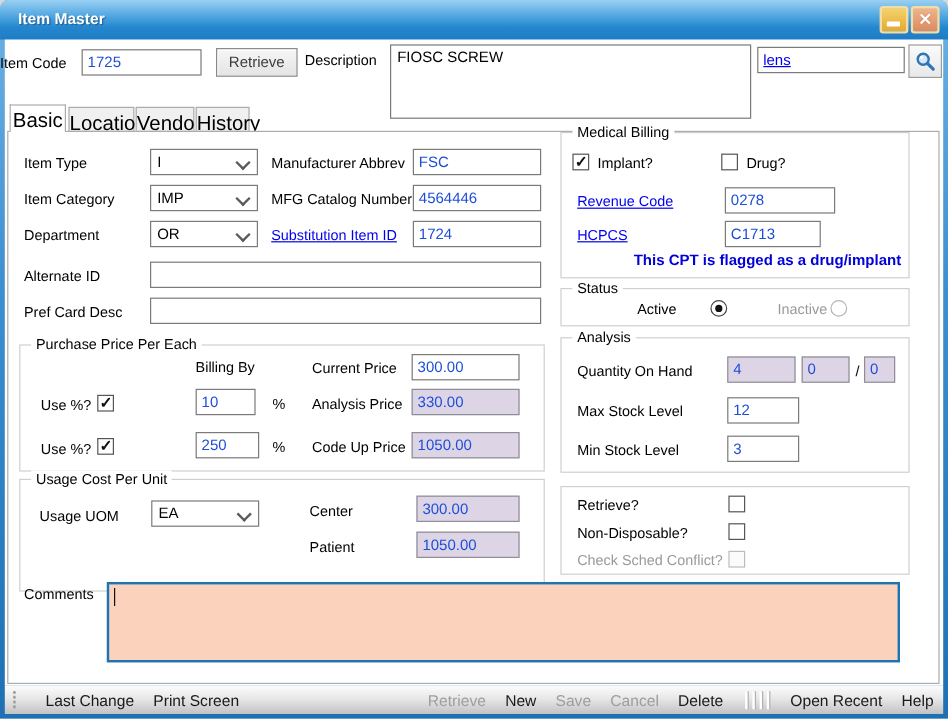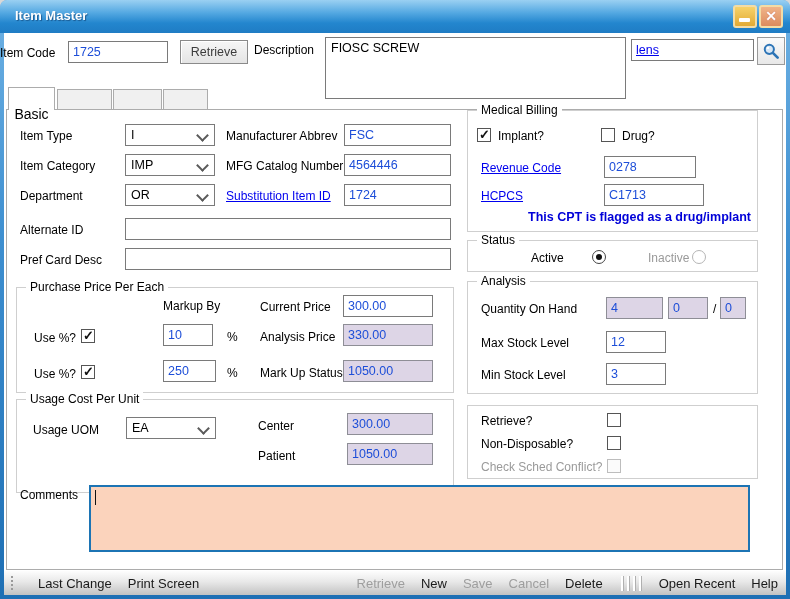--- a/index.html
+++ b/index.html
@@ -44,21 +44,21 @@
   
   .cb{position:absolute;width:14px;height:14px;box-sizing:border-box;border:1px solid #555;background:#fff;cursor:pointer;}
   .cb.on::after{content:"\2713";position:absolute;left:1px;top:-2px;font-size:13px;font-weight:bold;color:#111;}
   .cb.disabled{border-color:#bdbdbd;background:#fbfbfb;cursor:default;}
   .radio{position:absolute;width:14px;height:14px;box-sizing:border-box;border:1px solid #444;border-radius:50%;
     background:#fff;cursor:pointer;}
   .radio.on::after{content:"";position:absolute;left:3px;top:3px;width:6px;height:6px;border-radius:50%;background:#111;}
   .radio.disabled{border-color:#b5b5b5;cursor:default;}
   
   .tab{position:absolute;box-sizing:border-box;border:1px solid #acacac;background:#f0f0f0;
-    text-align:center;font-size:14px;padding-top:18px;cursor:pointer;}
+    text-align:center;font-size:17px;padding-top:3px;cursor:pointer;}
   .tab.active{background:#fff;border-bottom:none;z-index:3;font-weight:normal;}
   #tab-panel{position:absolute;left:6px;top:109px;width:777px;height:461px;box-sizing:border-box;
     border:1px solid #acacac;background:#fff;}
   
   .group{position:absolute;box-sizing:border-box;border:1px solid #cfcfcf;padding-left:28px;}
   .group .cap{position:absolute;top:-8px;left:9px;background:#fff;padding:0 4px;font-size:12px;white-space:nowrap;}
   .plainbox{position:absolute;box-sizing:border-box;border:1px solid #cfcfcf;}
   
   #comments-box{position:absolute;box-sizing:border-box;background:#FBD3BC;border:2px solid #1C74B4;cursor:text;}
   #comments-caret{position:absolute;left:4px;top:3px;width:1px;height:15px;background:#111;}
@@ -157,50 +157,50 @@
   <div class="group" style="left:467px;top:110px;width:291px;height:122px">
     <span class="cap">Medical Billing</span>
   </div>
   <div class="cb on" style="left:477px;top:128px"></div>
   <span class="lbl" style="left:498px;top:129px">Implant?</span>
   <div class="cb" style="left:601px;top:128px"></div>
   <span class="lbl" style="left:622px;top:129px">Drug?</span>
   <span class="link" style="left:481px;top:161px">Revenue Code</span>
   <input class="tbox" style="left: 604px; top: 156px; width: 92px; height: 22px;" readonly="" value="0278">
   <span class="link" style="left:481px;top:189px">HCPCS</span>
-  <input class="tbox" style="left: 604px; top: 184px; width: 100px; height: 22px;" readonly="" value="C1713">
+  <input class="tbox" style="left: 604px; top: 184px; width: 80px; height: 22px;" readonly="" value="C1713">
   <span class="cptmsg" style="left:475px;top:210px;width:276px">This CPT is flagged as a drug/implant</span>
 
   <div class="group" style="left:467px;top:240px;width:291px;height:32px">
     <span class="cap">Status</span>
   </div>
   <span class="lbl" style="left:531px;top:251px">Active</span>
   <div class="radio on" style="left:592px;top:250px"></div>
   <span class="lbl gray" style="left:648px;top:251px">Inactive</span>
   <div class="radio disabled" style="left:692px;top:250px"></div>
 
   <div class="group" style="left:16px;top:287px;width:438px;height:106px">
     <span class="cap">Purchase Price Per Each</span>
   </div>
-  <span class="lbl" style="left:163px;top:299px">Markup By</span>
+  <span class="lbl" style="left:163px;top:299px">Billing By</span>
   <span class="lbl" style="left:260px;top:300px">Current Price</span>
   <input class="tbox" style="left: 343px; top: 295px; width: 90px; height: 22px;" readonly="" value="300.00">
 
   <span class="lbl" style="left:34px;top:331px">Use %?</span>
   <div class="cb on" style="left:81px;top:329px"></div>
   <input class="tbox" style="left: 163px; top: 324px; width: 50px; height: 22px;" readonly="" value="10">
   <span class="lbl" style="left:227px;top:330px">%</span>
   <span class="lbl" style="left:260px;top:330px">Analysis Price</span>
   <input class="tbox ro" style="left: 343px; top: 324px; width: 90px; height: 22px;" readonly="" value="330.00">
 
   <span class="lbl" style="left:34px;top:367px">Use %?</span>
   <div class="cb on" style="left:81px;top:365px"></div>
   <input class="tbox" style="left: 163px; top: 360px; width: 53px; height: 22px;" readonly="" value="250">
   <span class="lbl" style="left:227px;top:366px">%</span>
-  <span class="lbl" style="left:260px;top:366px">Mark Up Status</span>
+  <span class="lbl" style="left:260px;top:366px">Code Up Price</span>
   <input class="tbox ro" style="left: 343px; top: 360px; width: 90px; height: 22px;" readonly="" value="1050.00">
 
   <div class="group" style="left:467px;top:281px;width:291px;height:113px">
     <span class="cap">Analysis</span>
   </div>
   <span class="lbl" style="left:481px;top:302px">Quantity On Hand</span>
   <input class="tbox ro" style="left: 606px; top: 297px; width: 57px; height: 22px;" readonly="" value="4">
   <input class="tbox ro" style="left: 668px; top: 297px; width: 40px; height: 22px;" readonly="" value="0">
   <span class="lbl" style="left:713px;top:302px">/</span>
   <input class="tbox ro" style="left: 720px; top: 297px; width: 26px; height: 22px;" readonly="" value="0">

